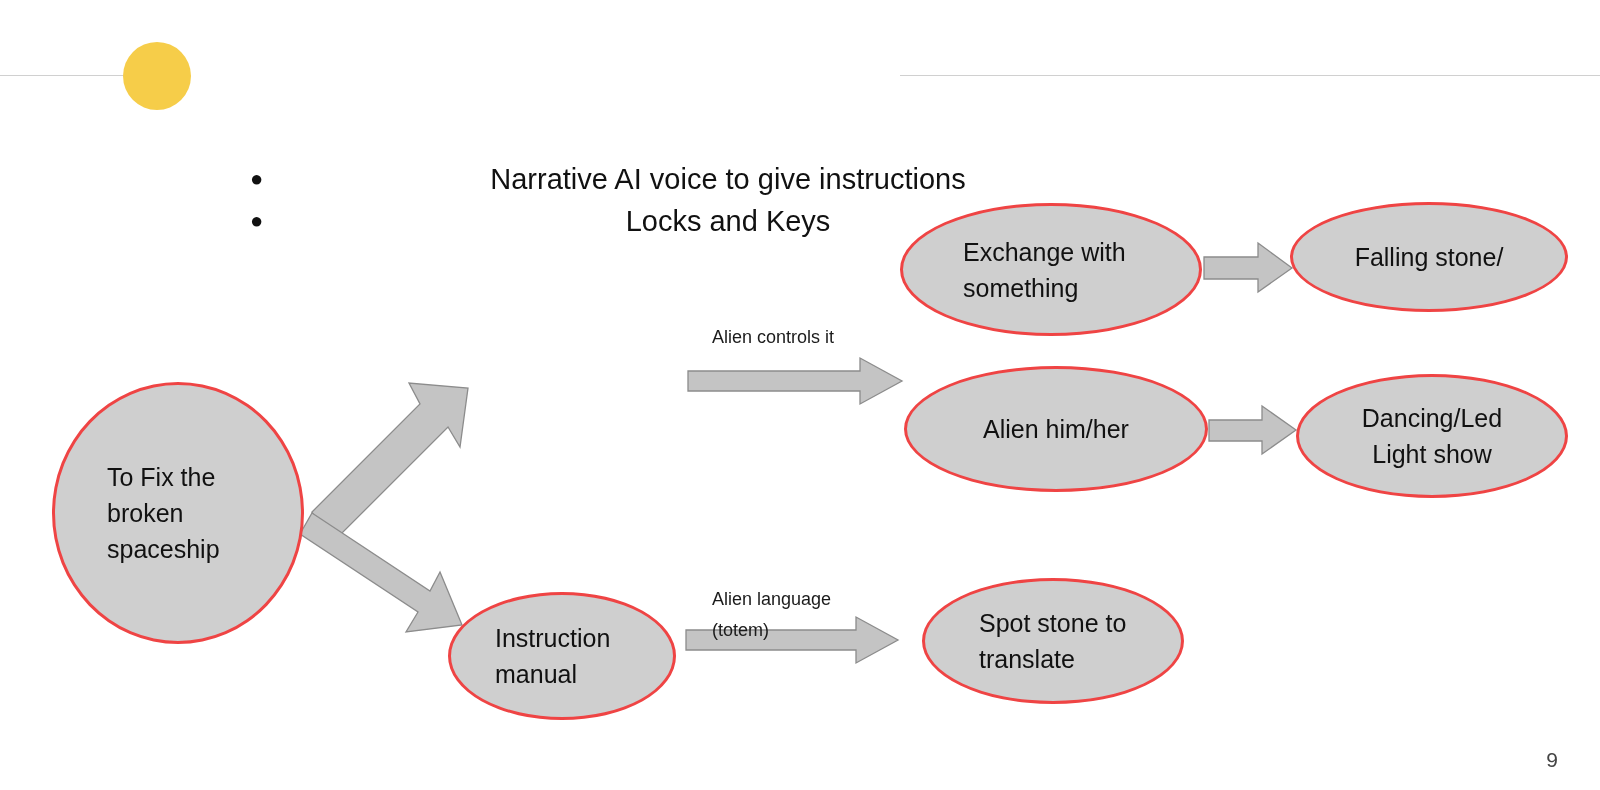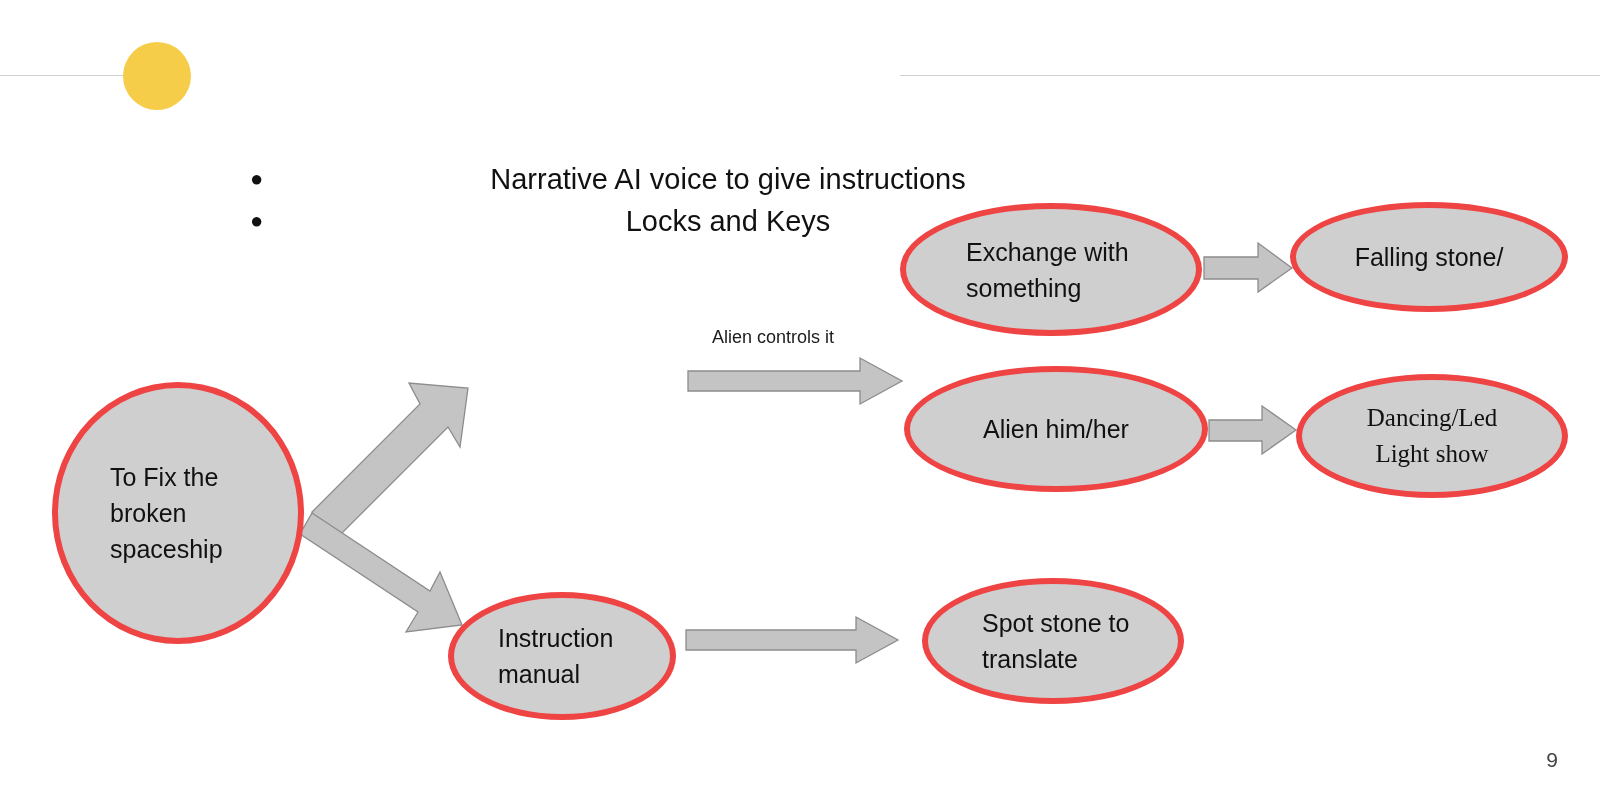--- a/index.html
+++ b/index.html
@@ -77,21 +77,21 @@
   #diagram {
     position: absolute;
     left: 0;
     top: 0;
     width: 1600px;
     height: 790px;
   }
   .node {
     position: absolute;
     background: #cfcfcf;
-    border: 6px solid #ef4444;
+    border: 3px solid #ef4444;
     border-radius: 50%;
     box-sizing: border-box;
     display: flex;
     align-items: center;
     font-size: 25px;
     line-height: 36px;
     color: #111;
   }
   .node > span { display: block; width: 100%; }
   .node.center-text { justify-content: center; text-align: center; }
@@ -179,29 +179,31 @@
     </div>
 
     <div class="node center-text" style="left:1290px; top:202px; width:278px; height:110px; padding:0 14px;">
       <span style="white-space:pre-line;">Falling stone/</span>
     </div>
 
     <div class="node center-text" style="left:904px; top:366px; width:304px; height:126px; padding:0 14px;">
       <span style="white-space:pre-line;">Alien him/her</span>
     </div>
 
-    <div class="node center-text" style="left:1296px; top:374px; width:272px; height:124px; padding:0 14px;font-family:Liberation Serif, serif;">
+    <div class="node center-text" style="left:1296px; top:374px; width:272px; height:124px; padding:0 14px;">
       <span style="white-space:pre-line;">Dancing/Led
 Light show</span>
     </div>
 
     <div class="node left-text" style="left:922px; top:578px; width:262px; height:126px; padding:0 0 0 54px;">
       <span style="white-space:pre-line;">Spot stone to
 translate</span>
     </div>
 
     <div class="edge-label" style="left:712px; top:322px;">Alien controls it</div>
 
+    <div class="edge-label" style="left:712px; top:584px;">Alien language
+(totem)</div>
 
   </div>
 
   <div class="page-number">9</div>
 </div>
 
 </body></html>

